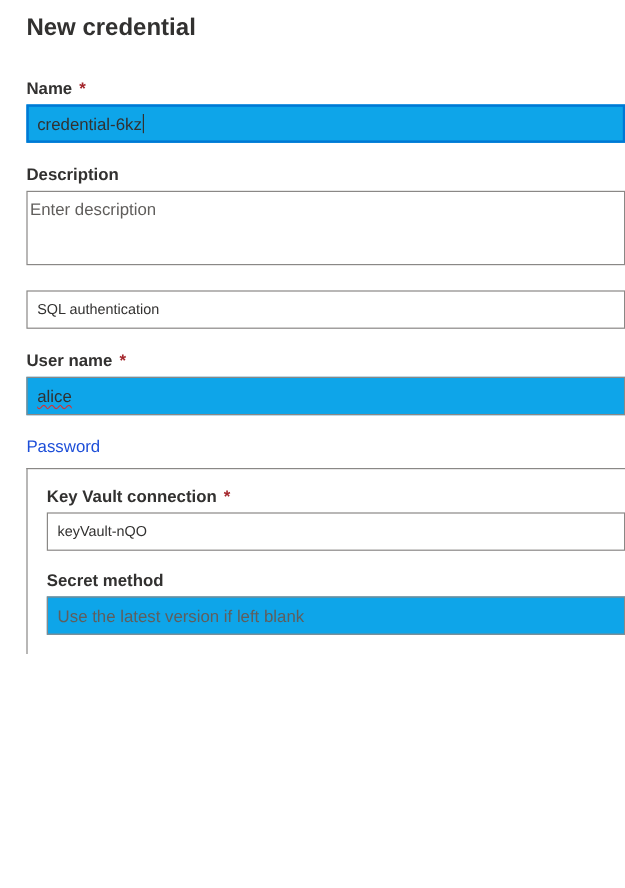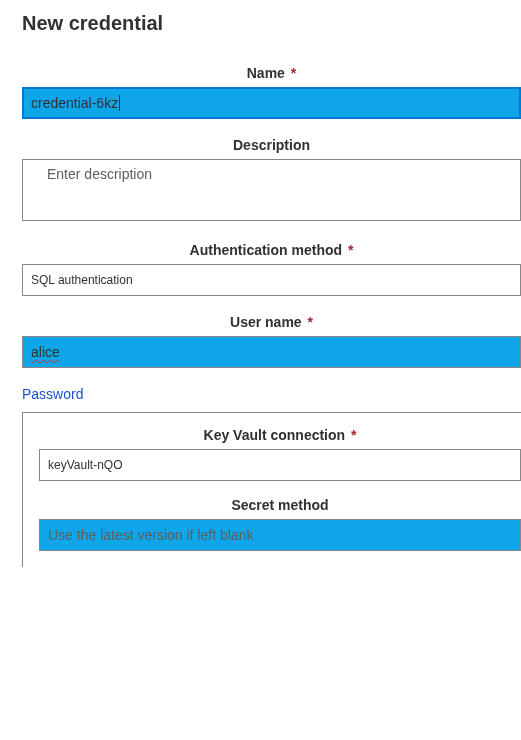--- a/index.html
+++ b/index.html
@@ -23,21 +23,20 @@
     }
     .field {
       margin-bottom: 18px;
     }
     .field-label {
       font-size: 14px;
       font-weight: 600;
       color: #323130;
       margin-bottom: 6px;
       display: block;
-      text-align: center;
     }
     .required {
       color: #a4262c;
       margin-left: 2px;
     }
     .text-input {
       width: 100%;
       height: 32px;
       border: 1px solid #8a8886;
       padding: 0 8px;
@@ -51,21 +50,21 @@
       border: 2px solid #0078d4;
       padding: 0 7px;
     }
     .text-input::placeholder {
       color: #605e5c;
     }
     .textarea {
       width: 100%;
       height: 62px;
       border: 1px solid #8a8886;
-      padding: 6px 24px;
+      padding: 6px 2px;
       font-size: 14px;
       font-family: inherit;
       color: #323130;
       background: #fff;
       resize: none;
       outline: none;
     }
     .textarea::placeholder {
       color: #605e5c;
     }
@@ -137,24 +136,20 @@
 </div>
 
 <div class="field">
   <label class="field-label">
     <span>Description</span>
   </label>
   <textarea class="textarea" placeholder="Enter description" style=""></textarea>
 </div>
 
 <div class="field">
-  <label class="field-label">
-    <span>Authentication method</span>
-    <span class="required">*</span>
-  </label>
   <div class="select-wrap">
     <div class="select-input">
       <span>SQL authentication</span>
     </div>
   </div>
 </div>
 
 <div class="field">
   <label class="field-label">
     <span>User name</span>

